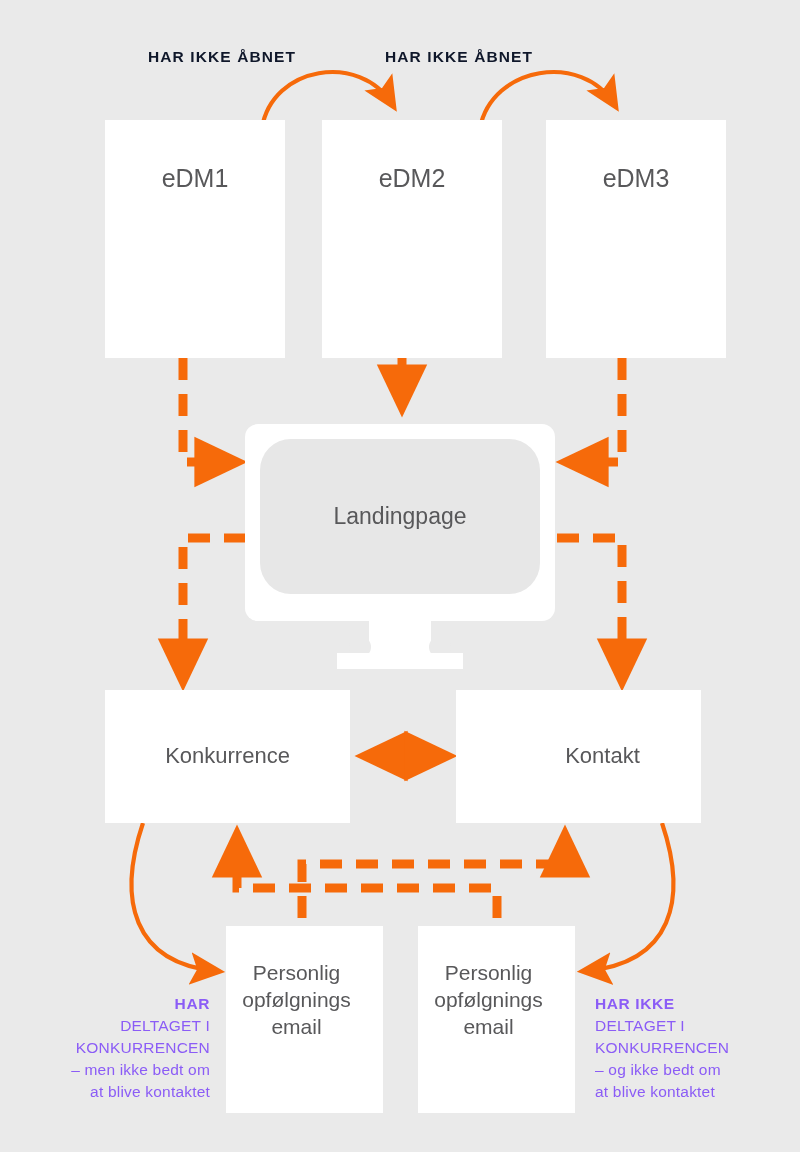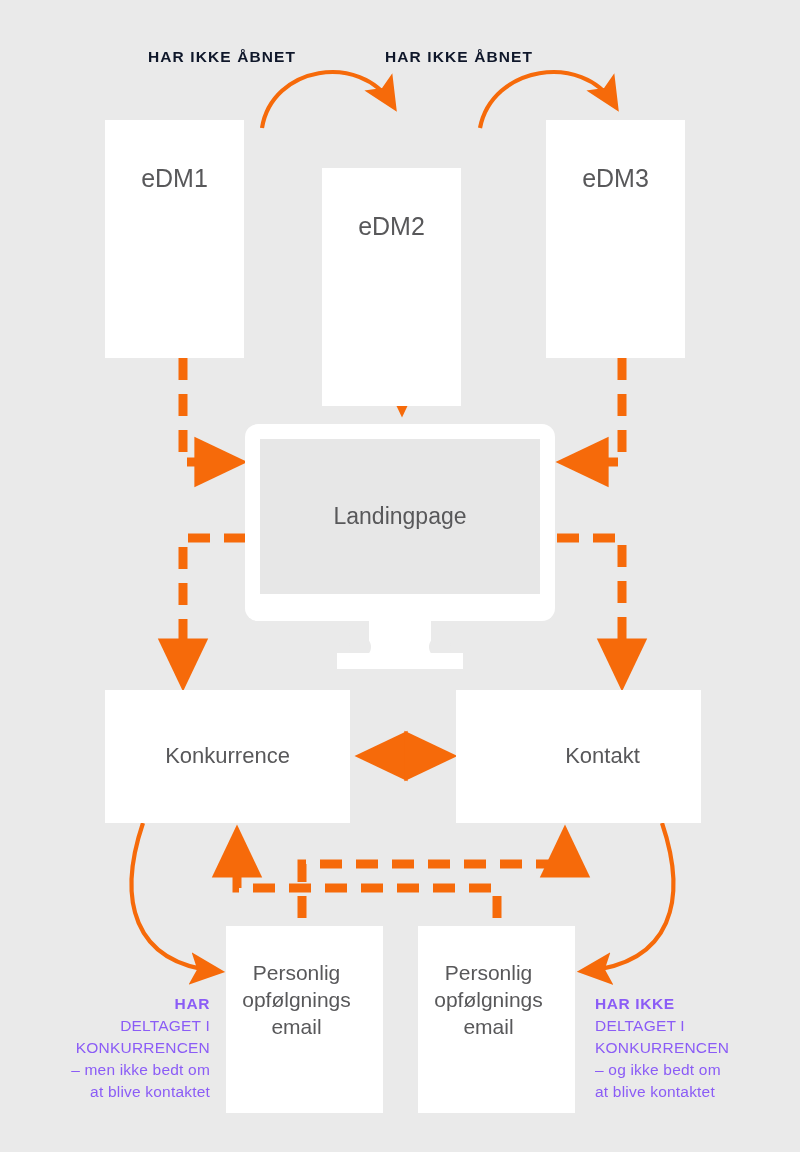--- a/index.html
+++ b/index.html
@@ -39,33 +39,33 @@
     color: #58585a;
     box-sizing: border-box;
   }
   .node-label {
     color: #58585a;
     line-height: 1.28;
     white-space: pre-line;
   }
   
   .edm {
-    width: 139px;
+    width: 180px;
     height: 238px;
     top: 120px;
   }
   .edm .node-label {
     font-size: 25px;
     position: absolute;
     top: 42px;
     left: 0;
     right: 0;
   }
   #edm1 { left: 105px; }
-  #edm2 { left: 322px; margin-top: 48px; }
+  #edm2 { left: 322px; }
   #edm3 { left: 546px; }
 
   
   .channel {
     width: 245px;
     height: 133px;
     top: 690px;
     text-align: right;
   }
   .channel .node-label { font-size: 22px; }
@@ -109,20 +109,21 @@
   #monitor-screen-inner {
     position: absolute;
     left: 15px;
     top: 15px;
     width: 280px;
     height: 155px;
     background: #e7e7e7;
     display: flex;
     align-items: center;
     justify-content: center;
+    border-radius: 31px;
   }
   #monitor-label {
     font-size: 23px;
     color: #58585a;
   }
   #monitor-neck {
     position: absolute;
     left: 124px;
     top: 196px;
     width: 62px;

